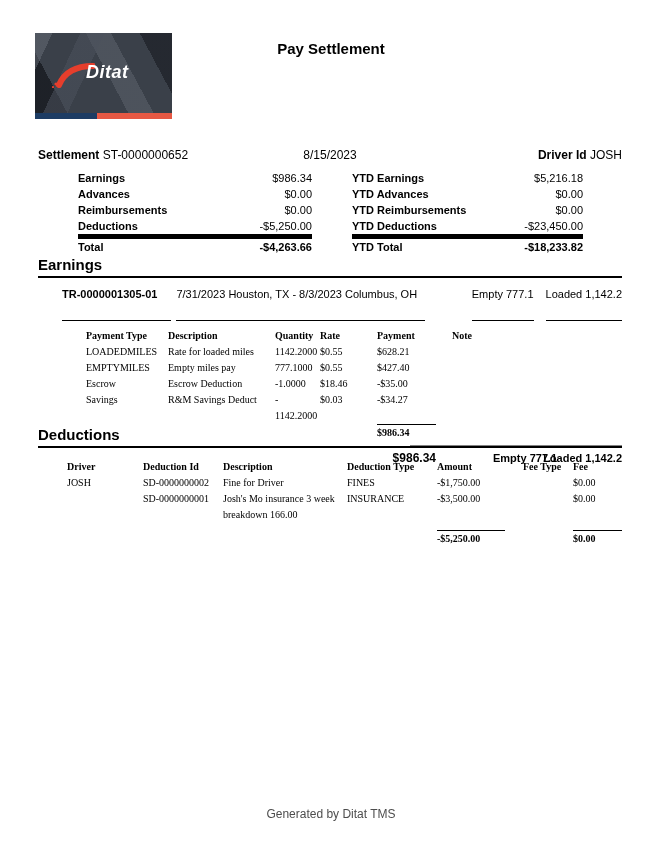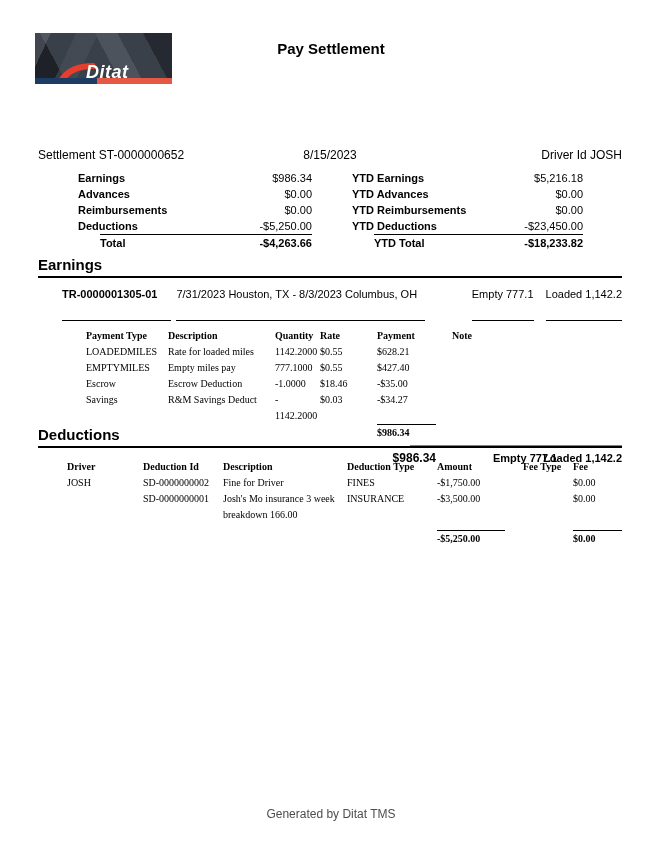--- a/index.html
+++ b/index.html
@@ -1,21 +1,21 @@
 <!DOCTYPE html>
 <html><head>
 <meta charset="utf-8">
 <style>
   html,body{margin:0;padding:0;background:#fff;}
   .page{position:relative;width:662px;height:858px;background:#ffffff;overflow:hidden;
         font-family:"Liberation Sans",sans-serif;color:#000;}
 
   
   .logo{position:absolute;left:35px;top:33px;width:137px;height:70px;}
-  .logo-photo{position:relative;width:137px;height:45px;overflow:hidden;
+  .logo-photo{position:relative;width:137px;height:80px;overflow:hidden;
     background:
       linear-gradient(115deg, rgba(110,116,126,.45) 0 10%, rgba(0,0,0,0) 10% 26%,
                       rgba(75,81,92,.55) 26% 40%, rgba(0,0,0,0) 40%),
       linear-gradient(62deg, rgba(25,28,34,.85) 0 18%, rgba(0,0,0,0) 18% 52%,
                       rgba(120,126,136,.3) 52% 66%, rgba(0,0,0,0) 66% 82%, rgba(28,31,38,.7) 82%),
       #3a4049;}
   .logo-text{position:absolute;left:51px;top:29px;font-size:18px;font-weight:bold;
     font-style:italic;color:#fff;letter-spacing:.5px;}
   .logo-swoosh{position:absolute;left:16px;top:27px;}
   .logo-bar{display:flex;width:137px;height:6px;}
@@ -24,30 +24,30 @@
 
   
   .doc-title{position:absolute;left:0;top:40px;width:662px;text-align:center;
     font-size:15px;font-weight:bold;}
 
   
   .settlement-row{position:absolute;left:38px;top:148px;width:584px;height:16px;font-size:12px;}
   .settlement-row .left{position:absolute;left:0;top:0;}
   .settlement-row .center{position:absolute;left:292px;top:0;transform:translateX(-50%);}
   .settlement-row .right{position:absolute;right:0;top:0;}
-  .b{font-weight:normal;}
+  .b{font-weight:bold;}
 
   
   .summary{position:absolute;left:38px;top:170px;width:584px;display:flex;font-size:11px;}
   .sum-group{line-height:16px;}
   .sum-group.current{margin-left:40px;width:234px;}
   .sum-group.ytd{margin-left:40px;width:231px;}
   .sum-row{display:flex;justify-content:space-between;}
   .sum-row .lbl{font-weight:bold;}
-  .sum-row.total{border-top:1px solid #000000;font-weight:bold;margin-left:22px;}
+  .sum-row.total{border-top:5px solid #000000;font-weight:bold;}
 
   
   .section{position:absolute;left:38px;width:584px;}
   .section-earnings{top:256px;}
   .section-deductions{top:426px;}
   .section-h{font-size:15px;font-weight:bold;padding-bottom:3px;border-bottom:2px solid #000;}
 
   
   .trip-row{display:flex;margin-top:10px;font-size:11px;line-height:13px;}
   .trip-id{margin-left:24px;font-weight:bold;border-bottom:1px solid #000;padding-right:14px;padding-bottom:19px;}

